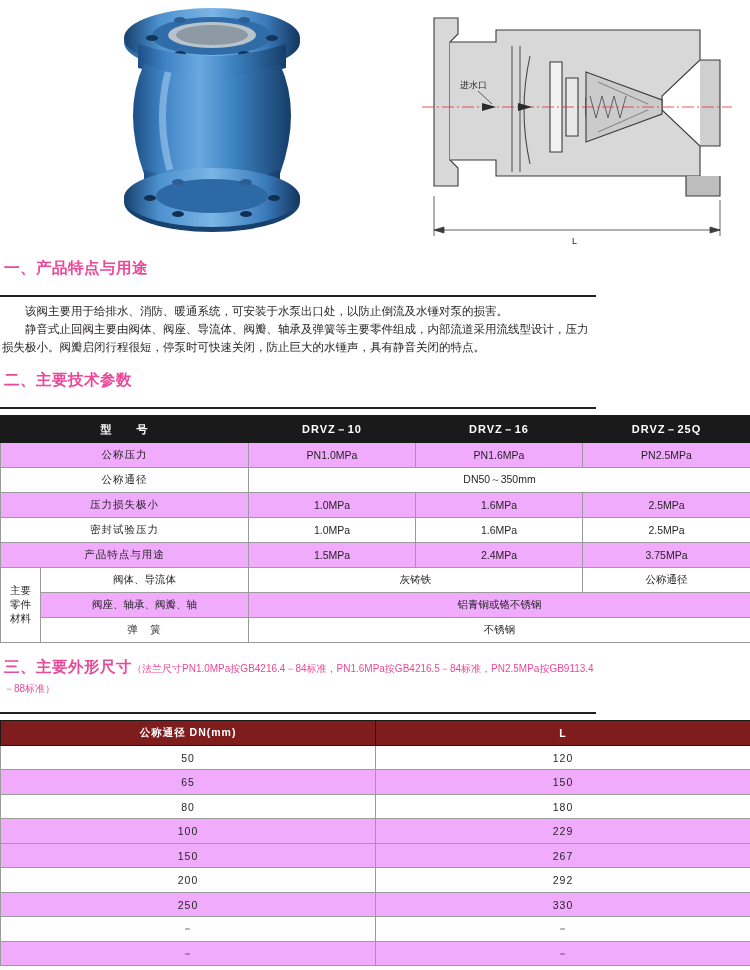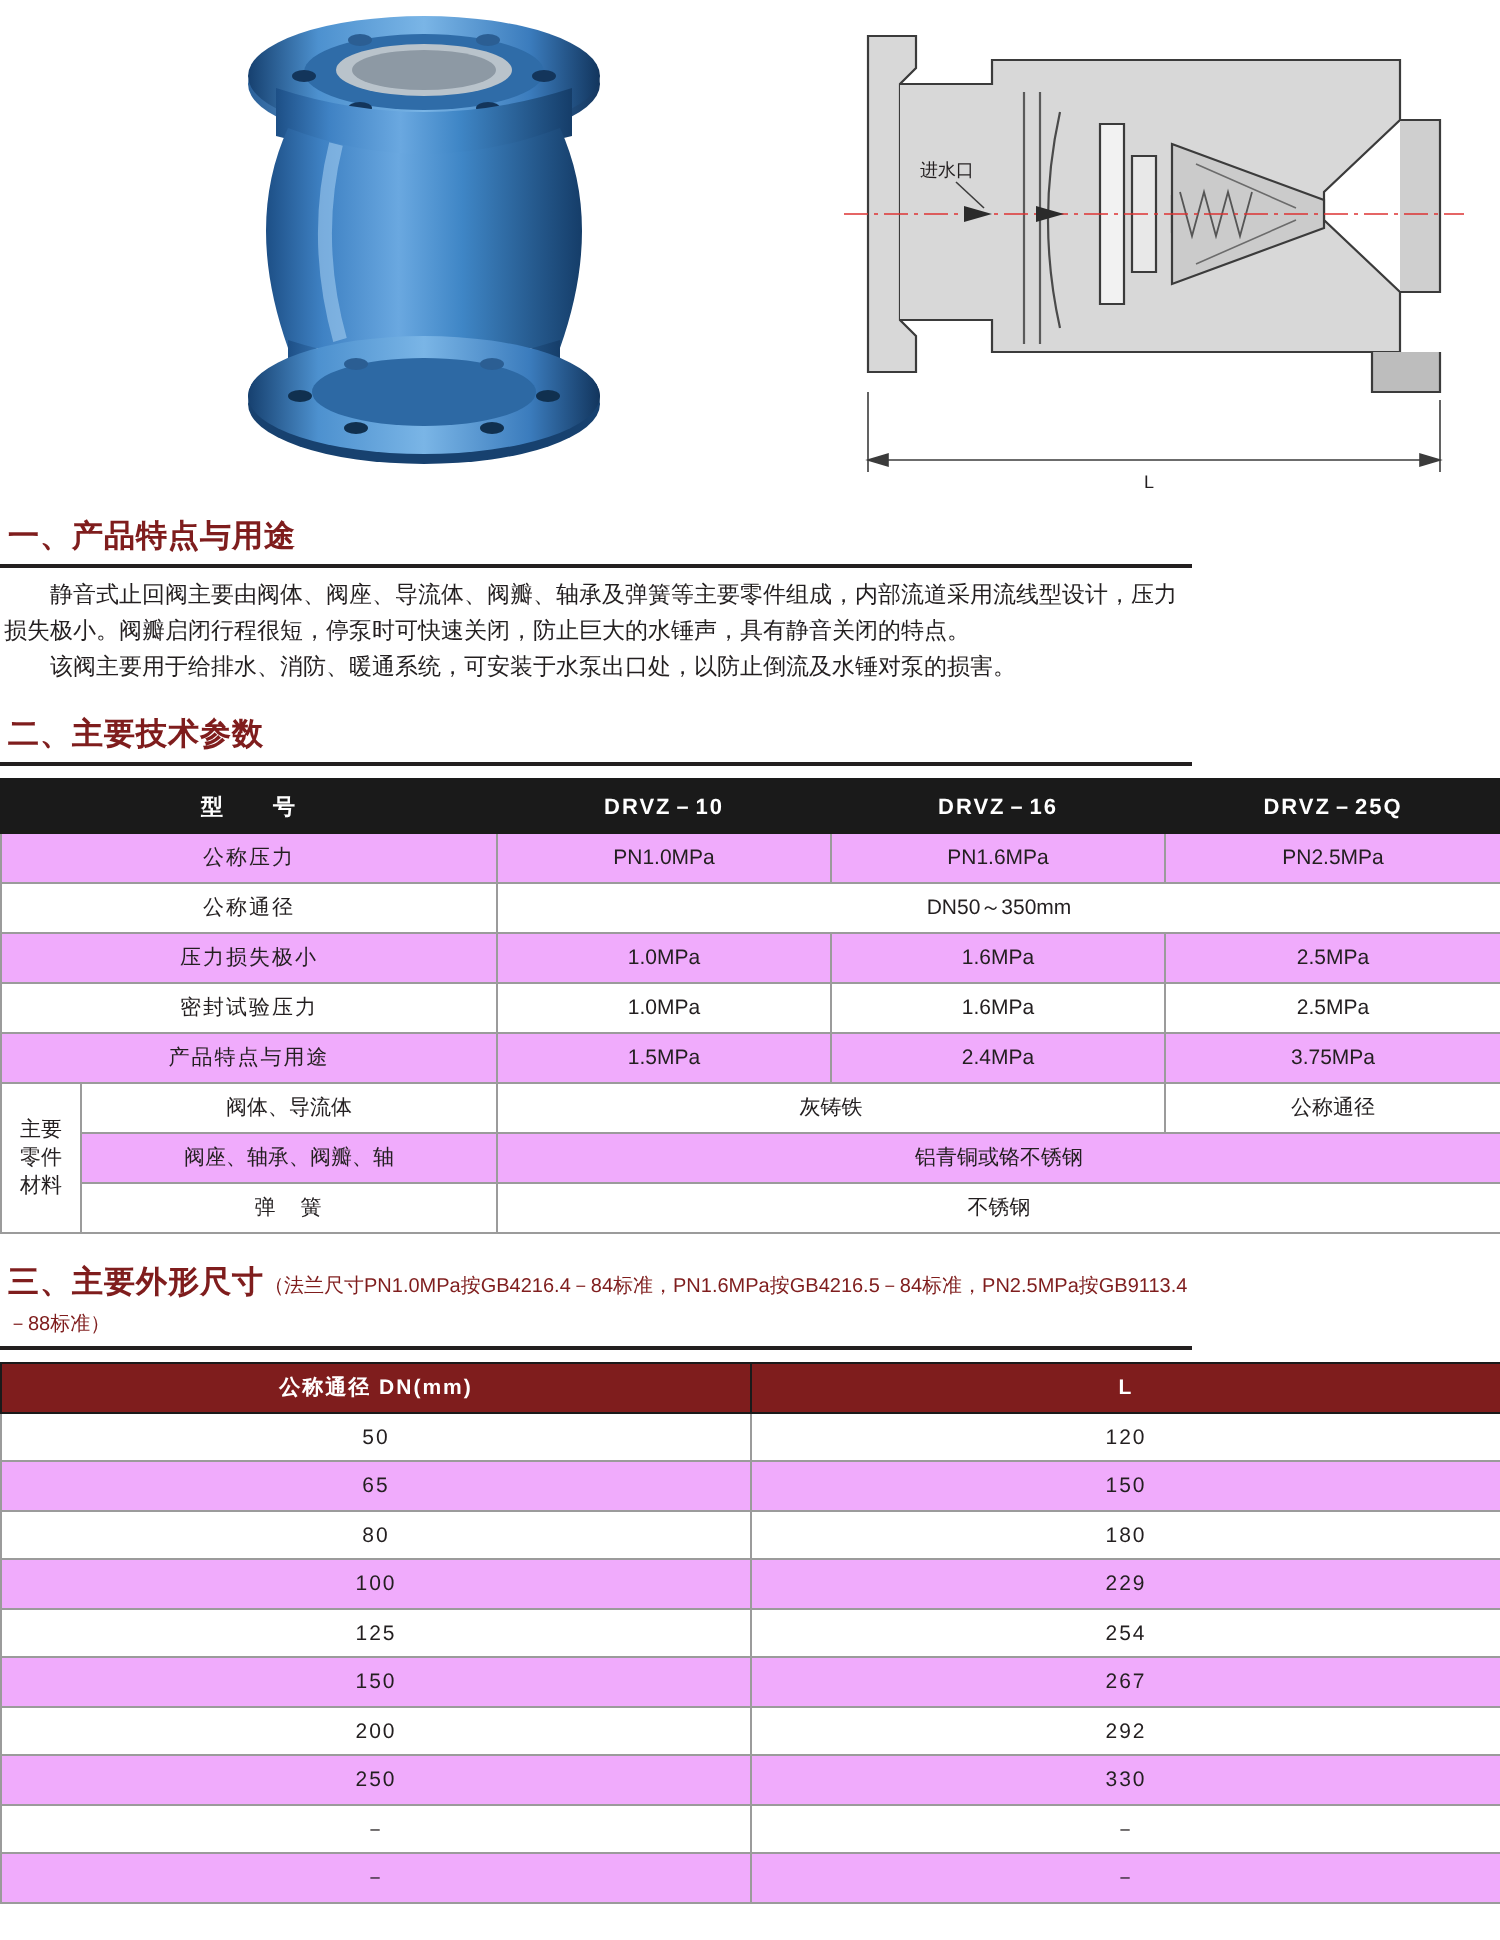--- a/index.html
+++ b/index.html
@@ -39,22 +39,22 @@
     left: 400px;
     top: 0px;
     width: 340px;
     height: 250px;
   }
 
   
   .sec-head {
     font-size: 15.5px;
     font-weight: bold;
-    color: #7f1d1d;
-    padding: 0 0 3px 4px;
+    color: #ec4899;
+    padding: 0 0 16px 4px;
     letter-spacing: 0.5px;
   }
   .sec-head .note {
     font-size: 10px;
     font-weight: normal;
     letter-spacing: 0;
   }
   .sec-rule {
     height: 2px;
     background: #231f20;
@@ -235,22 +235,22 @@
         <polygon points="320,230 310,227 310,233" fill="#3b3b3b"></polygon>
       </g>
       <text x="172" y="244" font-family="Liberation Sans, sans-serif" font-size="9" fill="#231f20">L</text>
     </svg>
   </div>
 
   <div>
     <div class="sec-head">一、产品特点与用途</div>
     <div class="sec-rule"></div>
     <div class="para">
+      <p>该阀主要用于给排水、消防、暖通系统，可安装于水泵出口处，以防止倒流及水锤对泵的损害。</p>
       <p>静音式止回阀主要由阀体、阀座、导流体、阀瓣、轴承及弹簧等主要零件组成，内部流道采用流线型设计，压力损失极小。阀瓣启闭行程很短，停泵时可快速关闭，防止巨大的水锤声，具有静音关闭的特点。</p>
-      <p>该阀主要用于给排水、消防、暖通系统，可安装于水泵出口处，以防止倒流及水锤对泵的损害。</p>
     </div>
   </div>
 
   <div class="block-gap"></div>
 
   <div>
     <div class="sec-head">二、主要技术参数</div>
     <div class="sec-rule"></div>
 
     <table>
@@ -353,24 +353,20 @@
           <td>150</td>
         </tr>
         <tr class="plain">
           <td>80</td>
           <td>180</td>
         </tr>
         <tr class="shade">
           <td>100</td>
           <td>229</td>
         </tr>
-        <tr class="plain">
-          <td>125</td>
-          <td>254</td>
-        </tr>
         <tr class="shade">
           <td>150</td>
           <td>267</td>
         </tr>
         <tr class="plain">
           <td>200</td>
           <td>292</td>
         </tr>
         <tr class="shade">
           <td>250</td>

